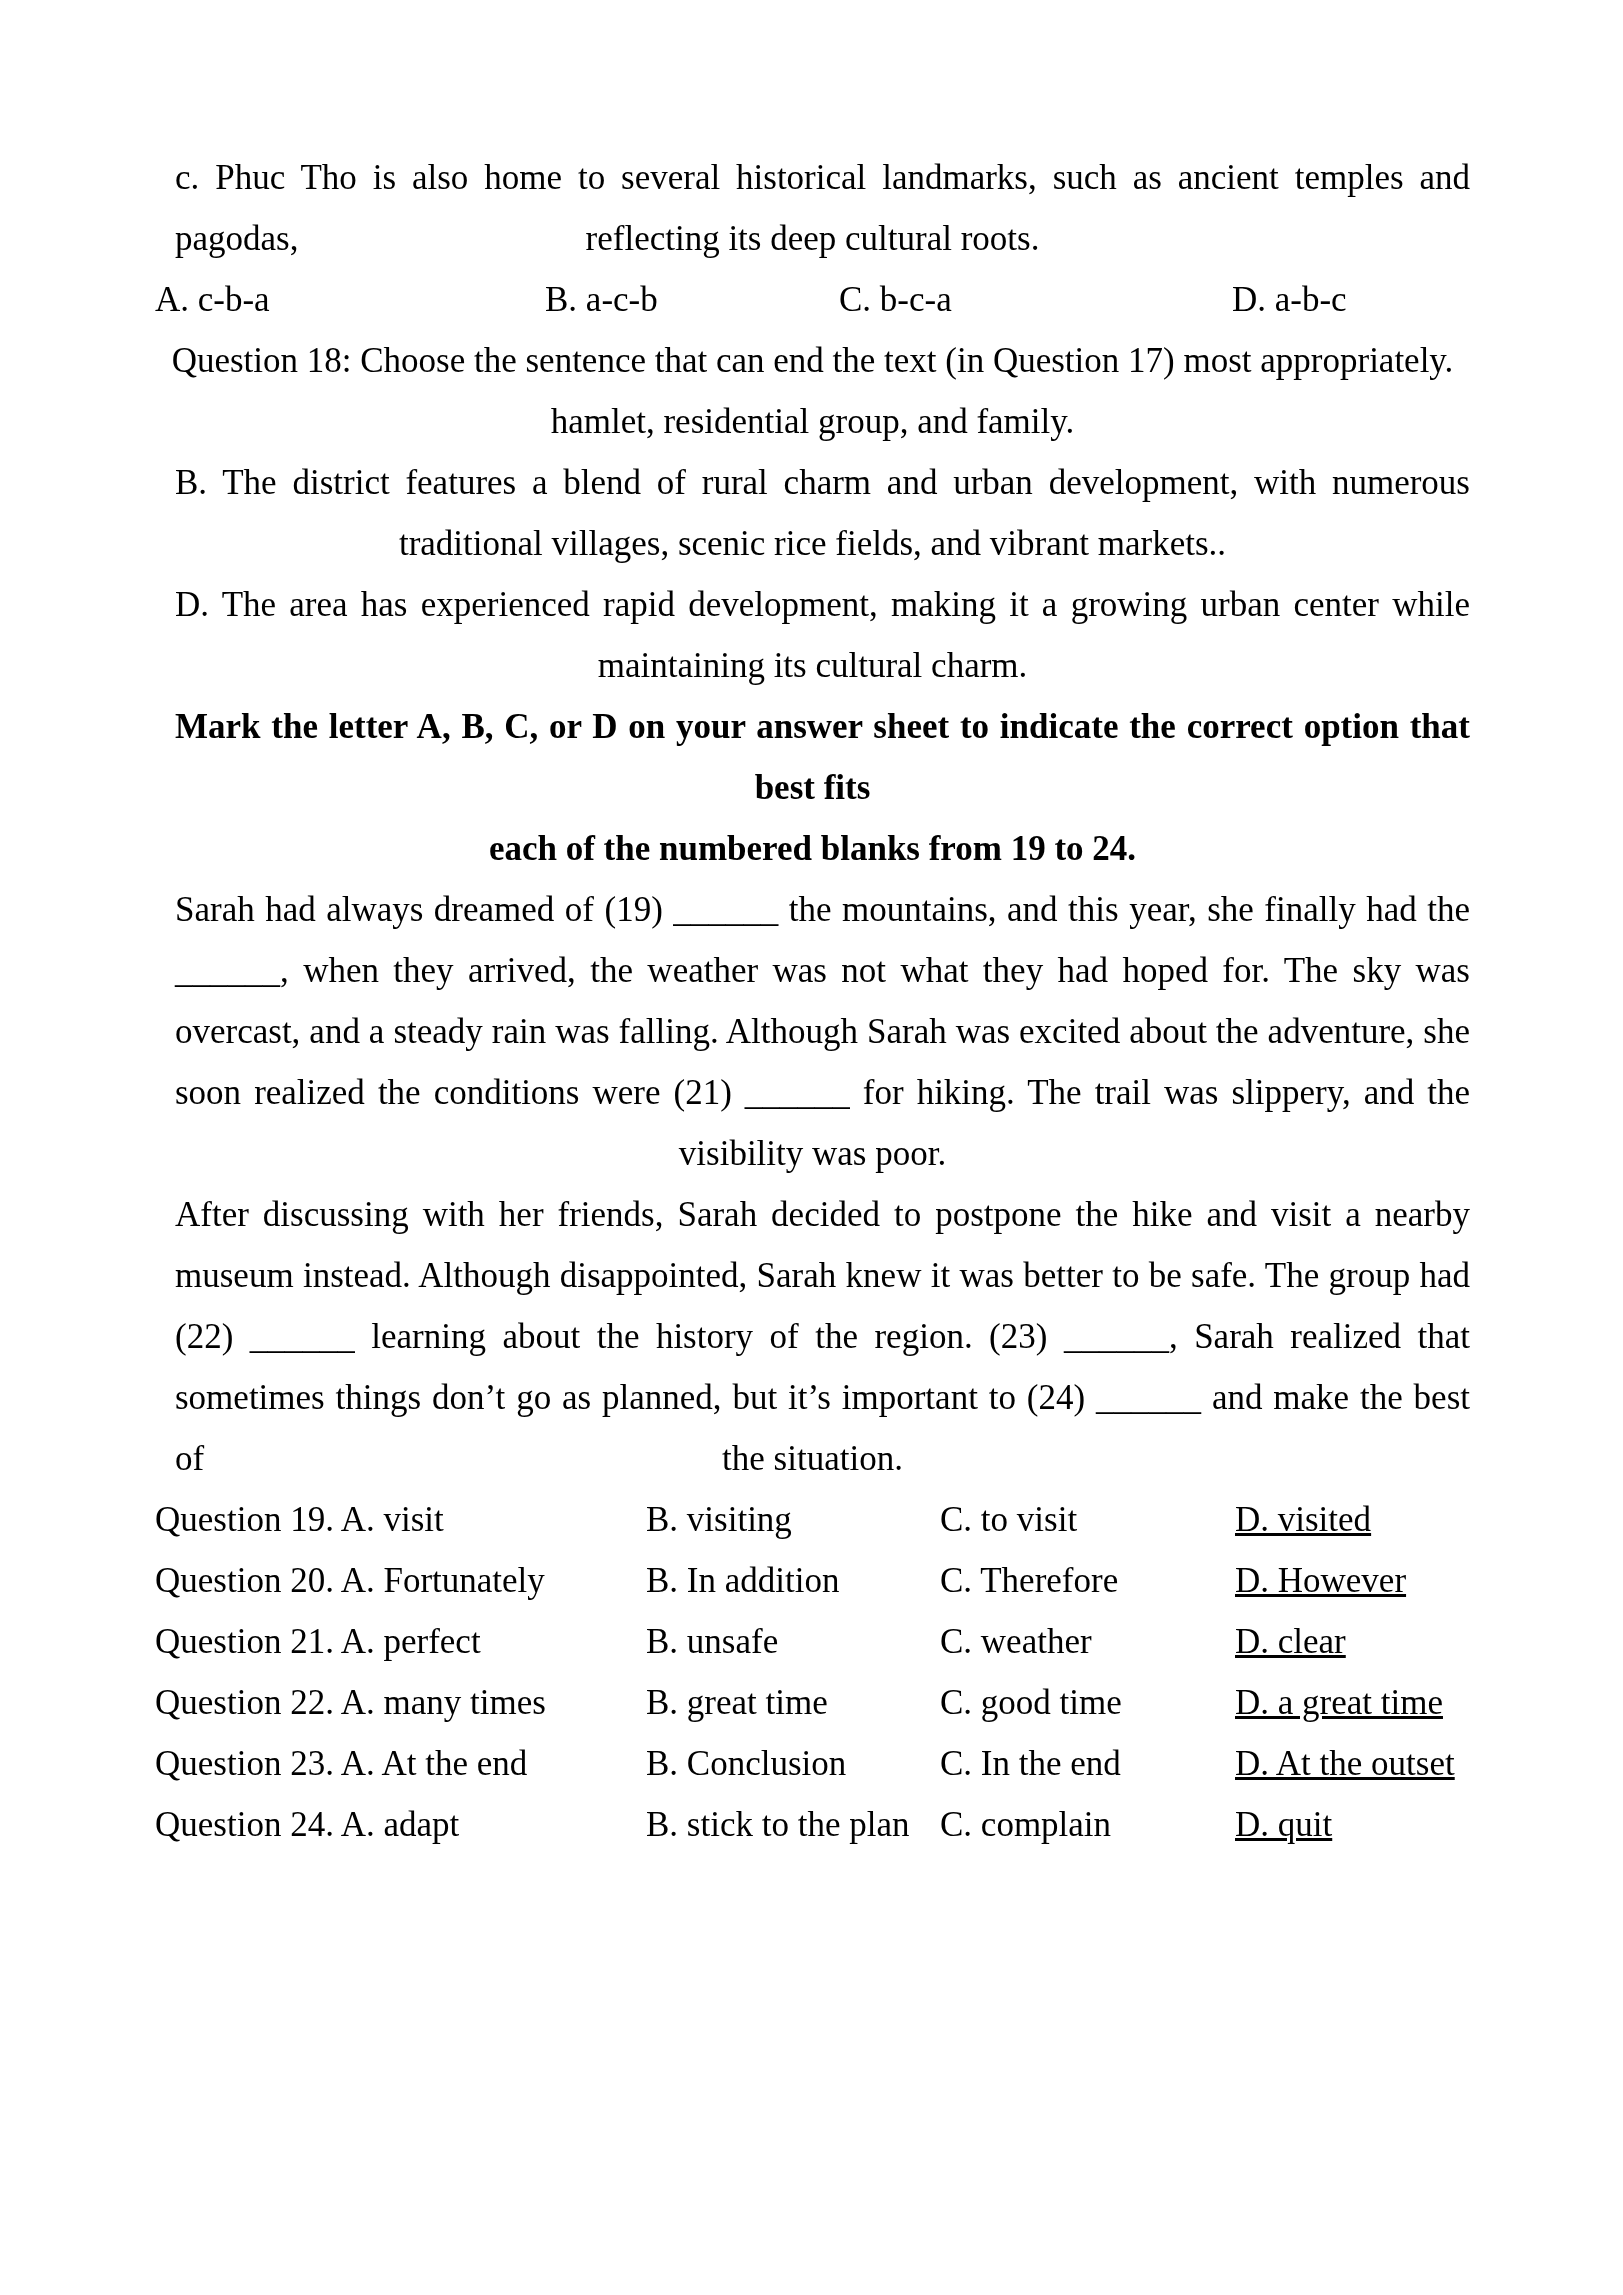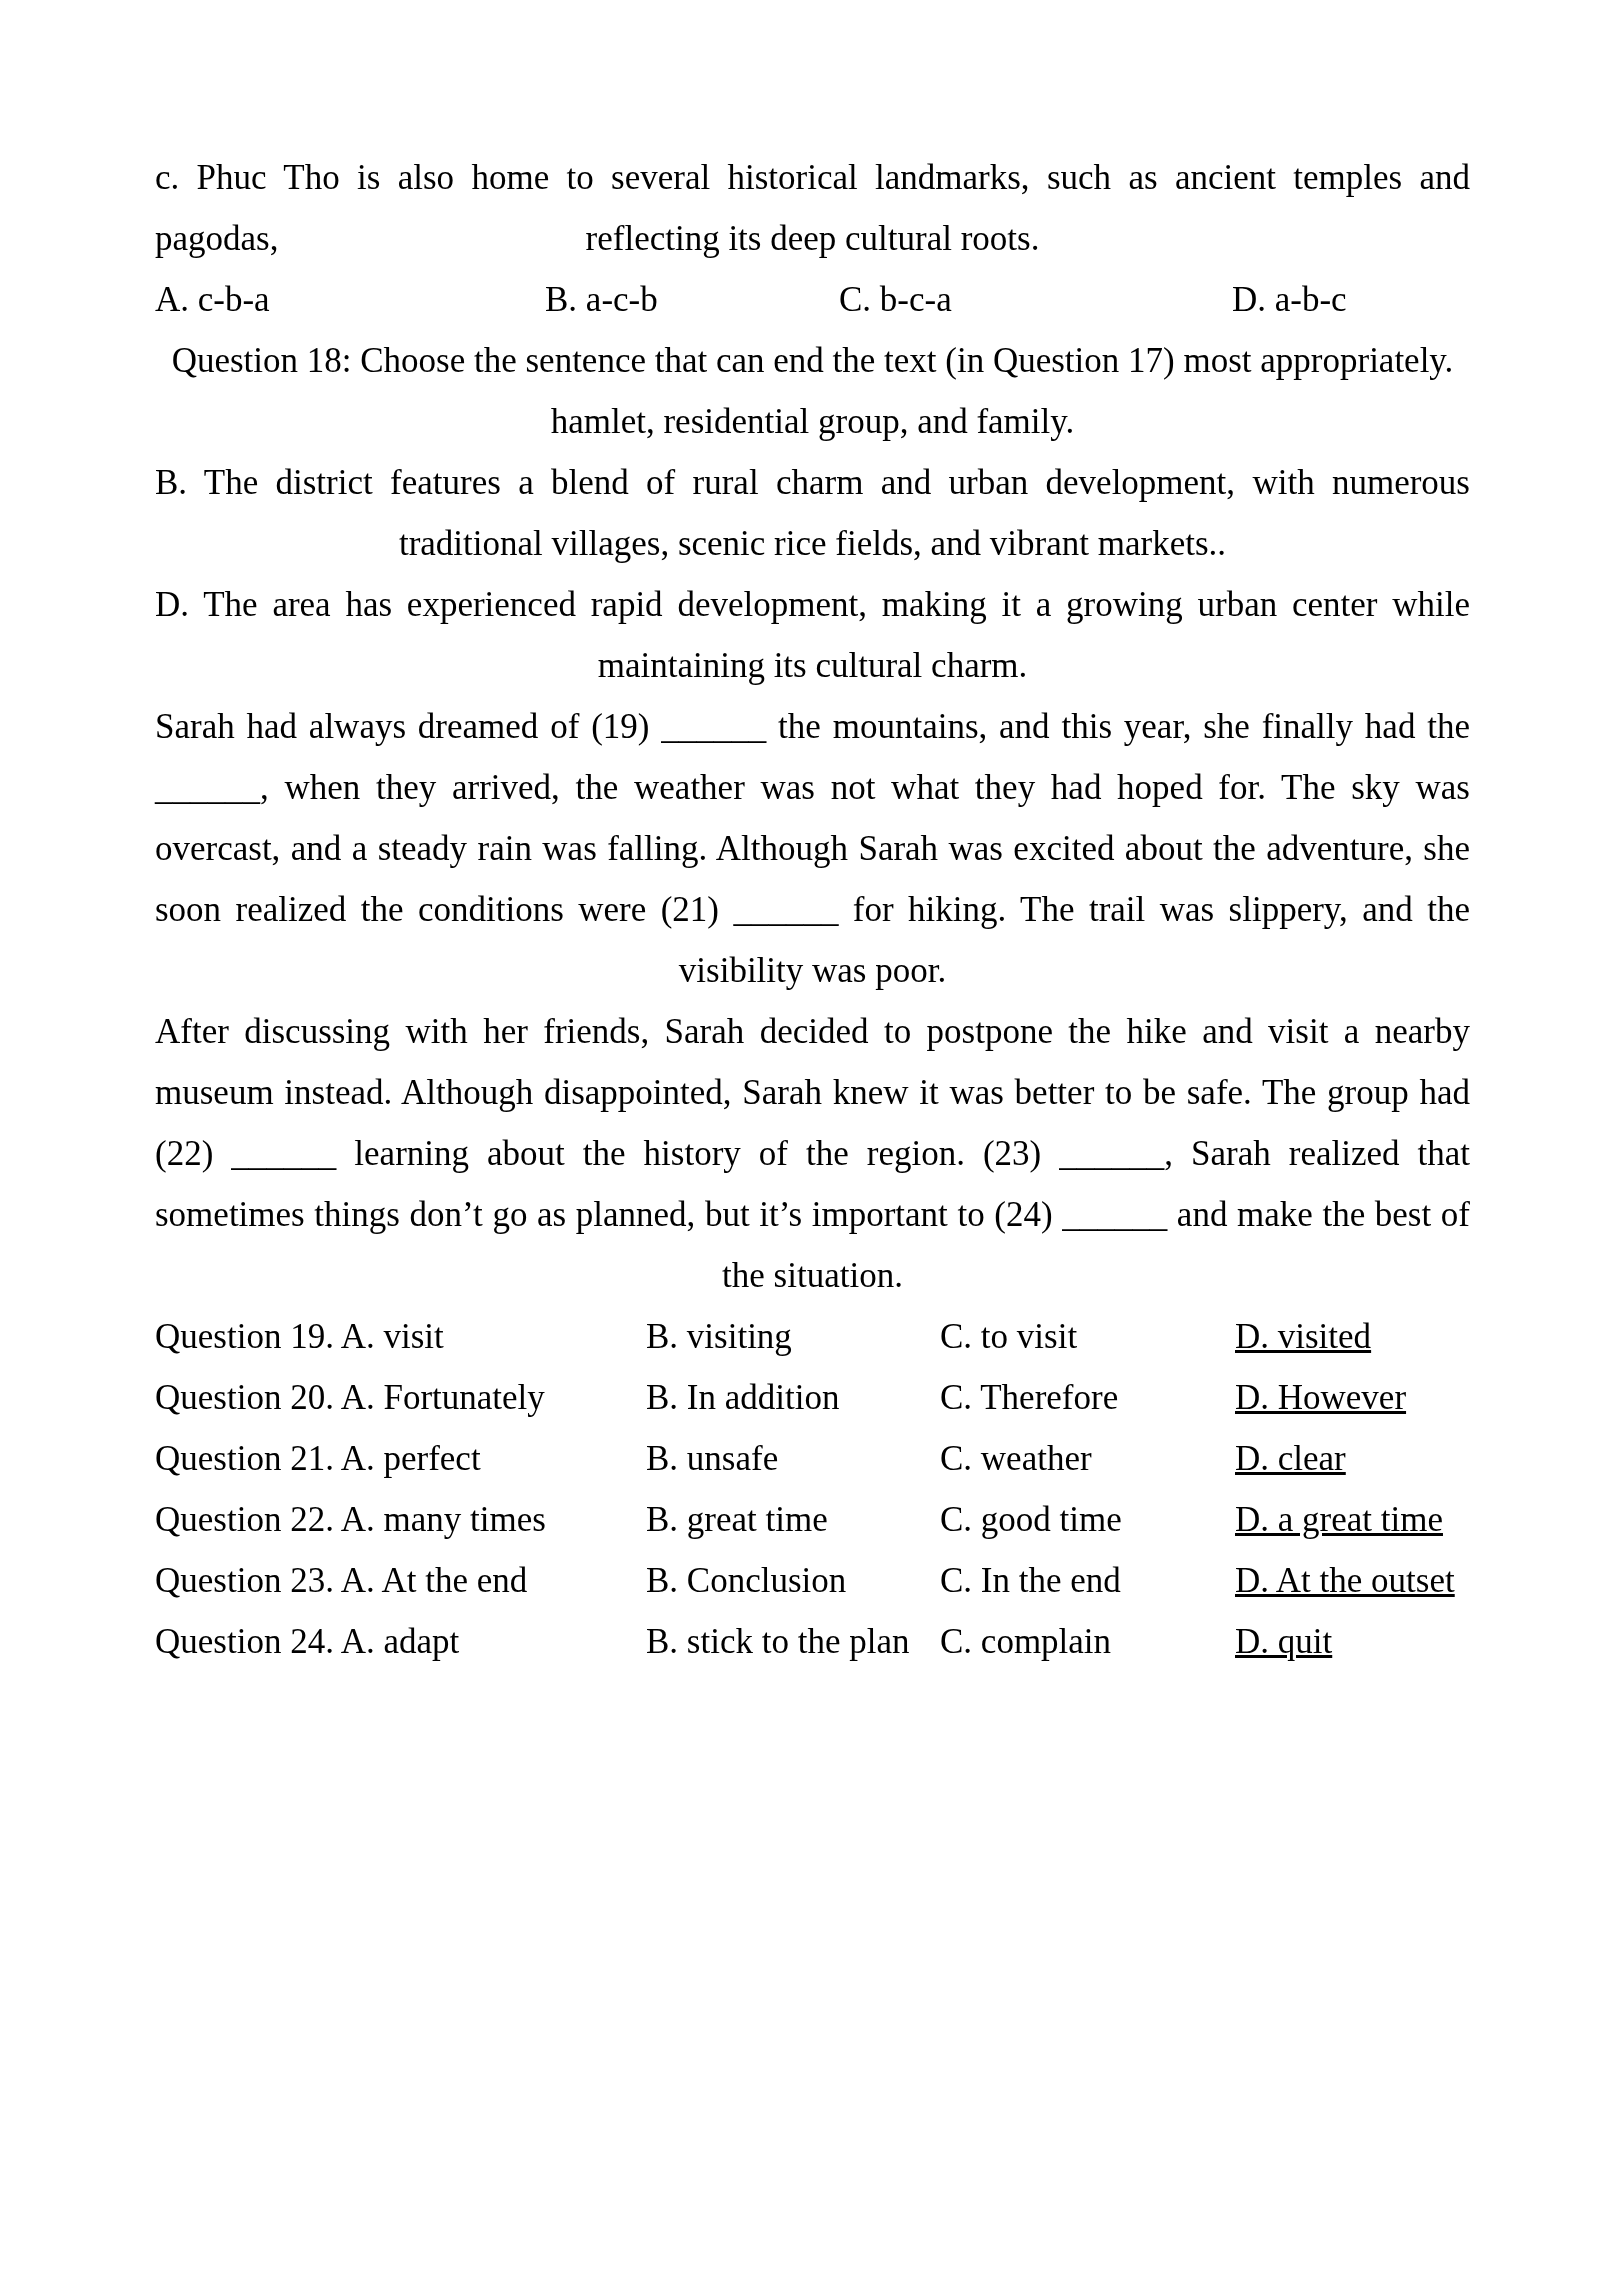--- a/index.html
+++ b/index.html
@@ -26,20 +26,21 @@
     .line {
       display: block;
       white-space: nowrap;
       height: 61px;
       text-align: center;
     }
     .justify {
       text-align: justify;
       text-align-last: justify;
       white-space: normal;
+      margin-left: 20px;
     }
     .bold {
       font-weight: bold;
     }
     .opts {
       position: relative;
       height: 61px;
       white-space: nowrap;
     }
     .opts span {
@@ -78,20 +79,25 @@
   </div>
   <div>
     <span class="line justify">B. The district features a blend of rural charm and urban development, with numerous</span>
     <span class="line">traditional villages, scenic rice fields, and vibrant markets..</span>
   </div>
   <div>
     <span class="line justify">D. The area has experienced rapid development, making it a growing urban center while</span>
     <span class="line">maintaining its cultural charm.</span>
   </div>
 
+  <div class="bold">
+    <span class="line justify">Mark the letter A, B, C, or D on your answer sheet to indicate the correct option that</span>
+    <span class="line">best fits</span>
+    <span class="line">each of the numbered blanks from 19 to 24.</span>
+  </div>
 
   <div>
     <span class="line justify">Sarah had always dreamed of (19) ______ the mountains, and this year, she finally had the</span>
     <span class="line justify">______, when they arrived, the weather was not what they had hoped for. The sky was</span>
     <span class="line justify">overcast, and a steady rain was falling. Although Sarah was excited about the adventure, she</span>
     <span class="line justify">soon realized the conditions were (21) ______ for hiking. The trail was slippery, and the</span>
     <span class="line">visibility was poor.</span>
   </div>
 
   <div>

